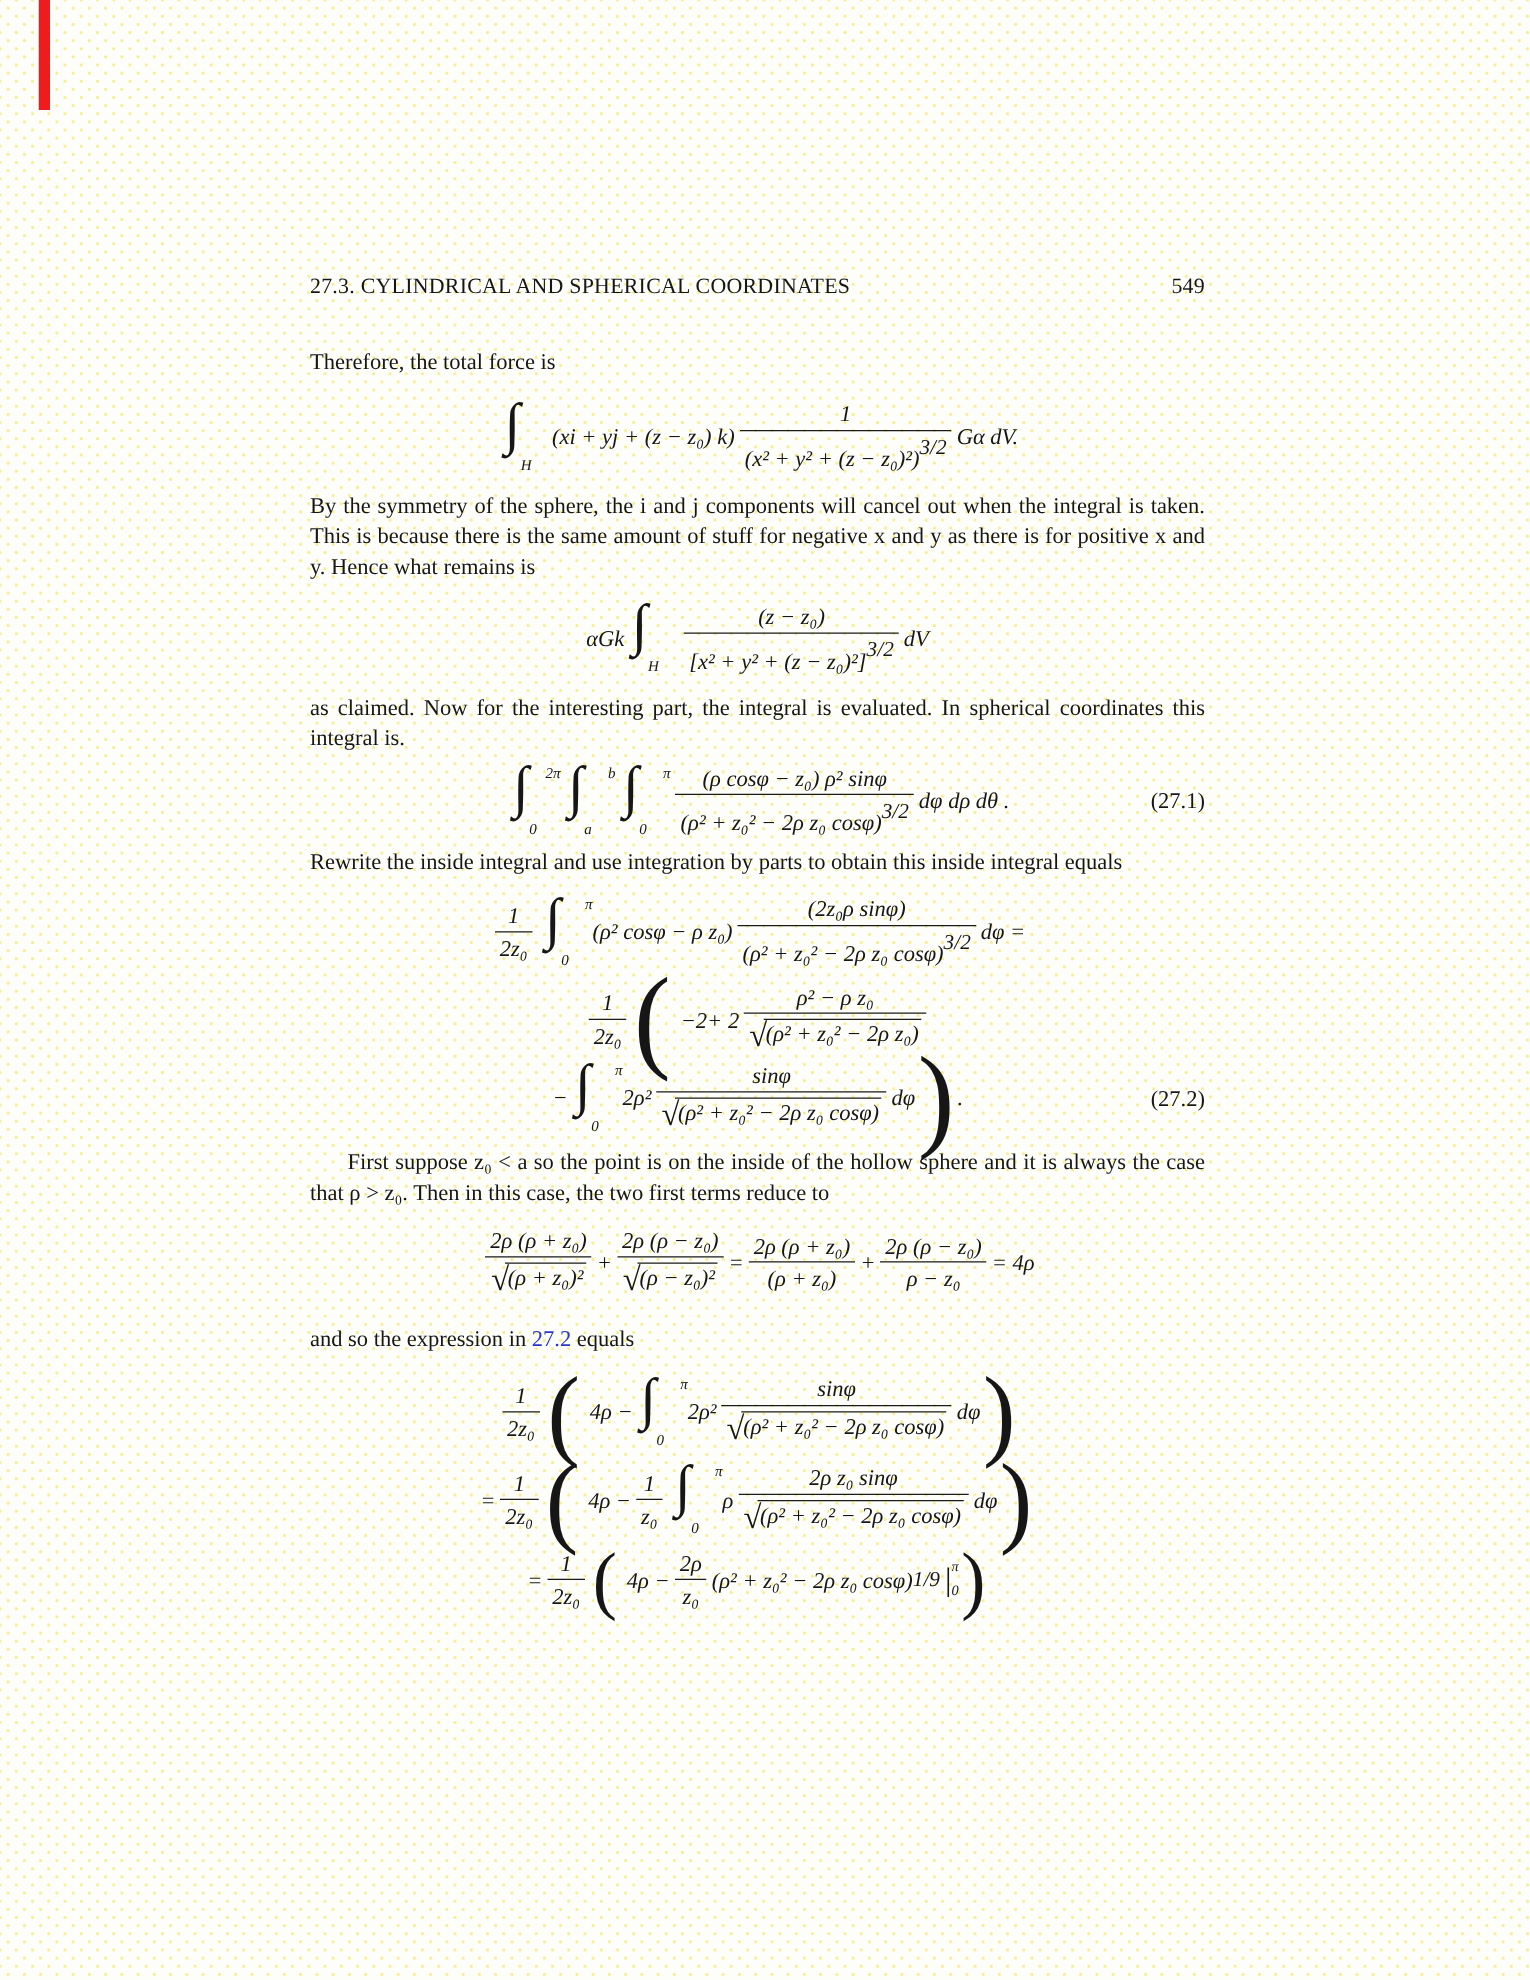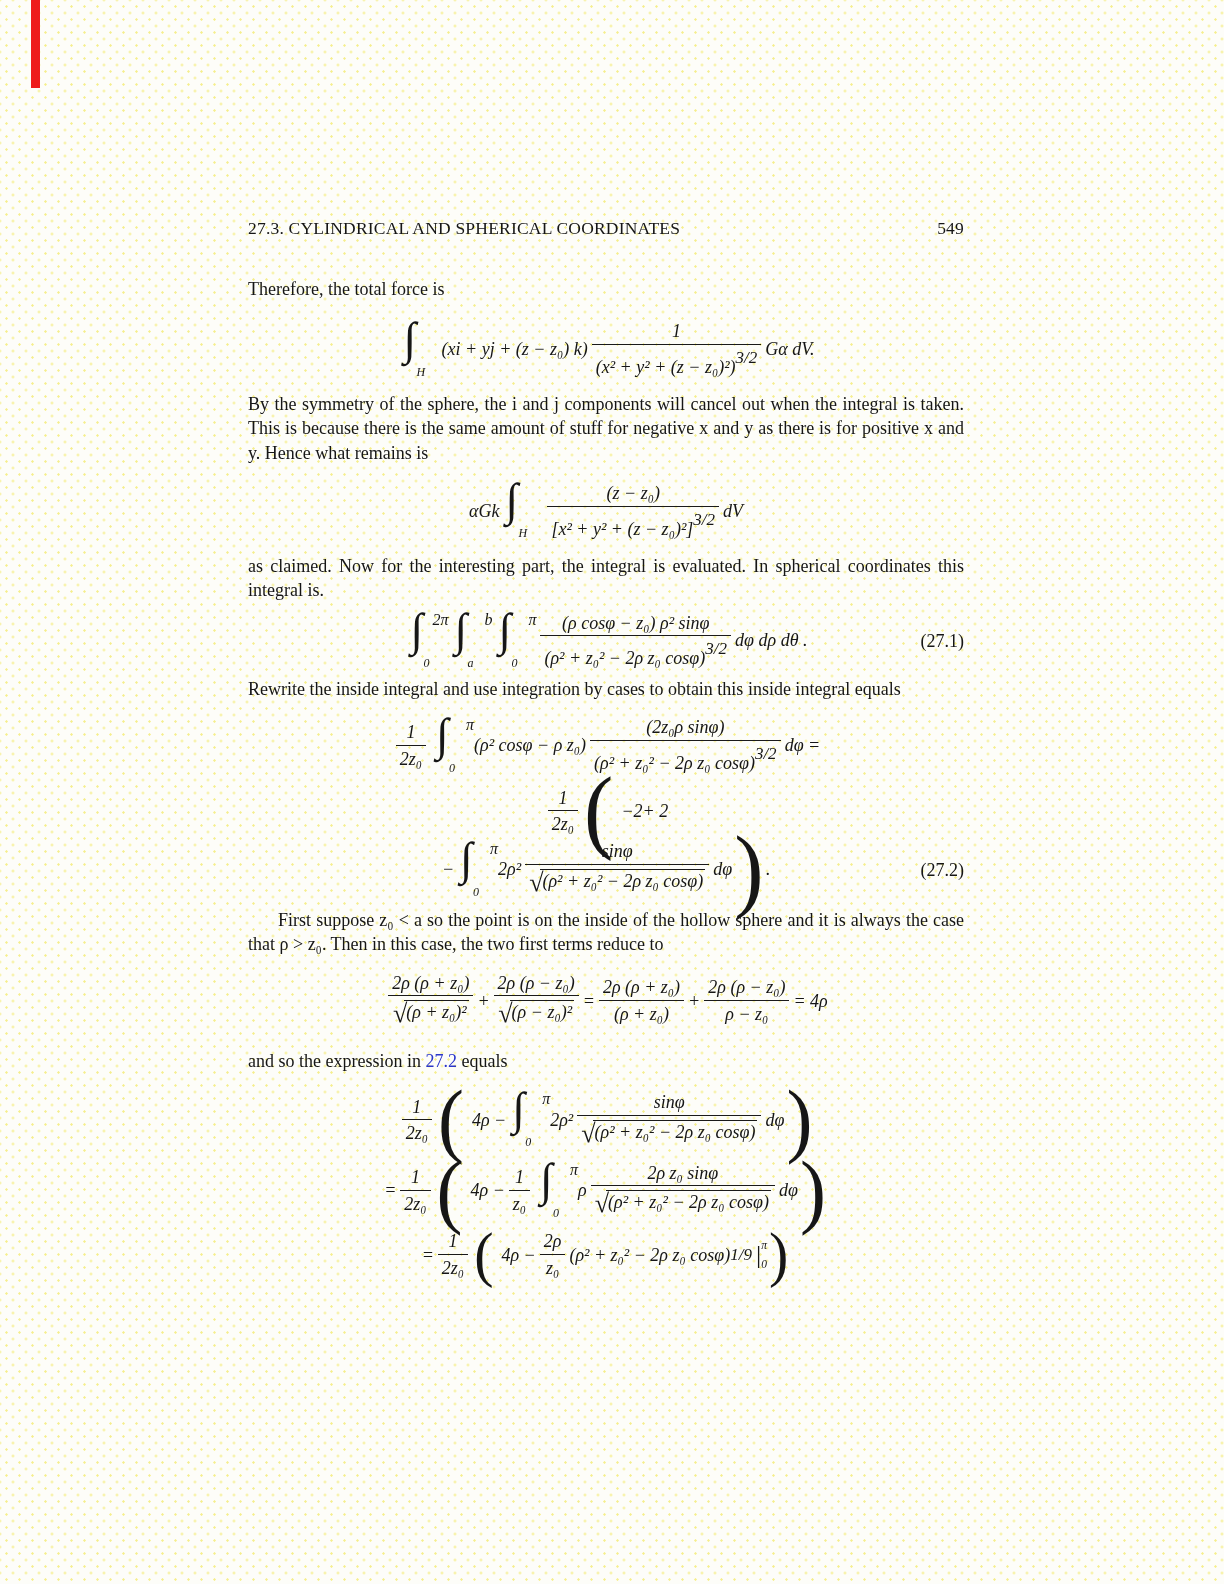--- a/index.html
+++ b/index.html
@@ -27,21 +27,21 @@
       font-size:18px;font-style:italic;}
   .eq .fn{font-style:normal;}
   .eqnum{position:absolute;right:0;top:50%;transform:translateY(-50%);
          font-style:normal;font-size:18px;}
   .frac{display:inline-block;vertical-align:middle;text-align:center;margin:0 4px;line-height:1.15;}
   .frac .num{display:block;padding:0 4px 2px;}
   .frac .den{display:block;border-top:1.4px solid #1a1a1a;padding:3px 4px 0;}
   .exp2{font-size:17px;vertical-align:10px;font-style:italic;}
   .iw{position:relative;display:inline-block;width:26px;height:56px;margin:0 12px 0 6px;vertical-align:middle;}
   .iw::before{content:"\222B";position:absolute;left:0;top:-8px;font-size:46px;line-height:1.1;font-style:normal;}
-  .iw .a{position:absolute;top:-2px;right:-12px;font-size:16px;}
+  .iw .a{position:absolute;top:-2px;right:-12px;font-size:12px;}
   .iw .b{position:absolute;bottom:-2px;left:13px;font-size:12px;font-style:italic;}
   .sqrt{display:inline-block;white-space:nowrap;}
   .sqrt::before{content:"\221A";font-size:1.45em;vertical-align:-4px;margin-right:-3px;}
   .sqrt .uv{border-top:1.4px solid #1a1a1a;display:inline-block;padding:1px 2px 0;}
   .bigp{font-size:78px;font-weight:300;line-height:0;display:inline-block;
         font-style:normal;transform:scaleY(1.05);margin:0 2px;}
   .bigp.xl{font-size:88px;}
   .evalwrap{display:inline-flex;align-items:center;margin-left:4px;}
   .evalbar{font-size:26px;font-style:normal;}
   .ssk{display:inline-flex;flex-direction:column;justify-content:space-between;
@@ -105,21 +105,21 @@
         <span class="b">0</span>
       </span>
       <span class="frac">
         <span class="num">(ρ cosφ − z₀) ρ² sinφ</span>
         <span class="den"><span>(ρ² + z₀² − 2ρ z₀ cosφ)</span><span class="exp2">3/2</span></span>
       </span>
       <span>dφ dρ dθ .</span>
       <span class="eqnum">(27.1)</span>
     </div>
 
-    <p class="mt6">Rewrite the inside integral and use integration by cases to obtain this inside integral equals</p>
+    <p class="mt6">Rewrite the inside integral and use integration by parts to obtain this inside integral equals</p>
 
     <div class="eq" style="margin:16px 0 10px;">
       <span class="frac">
         <span class="num">1</span>
         <span class="den">2z₀</span>
       </span>
       <span class="iw">
         <span class="a">π</span>
         <span class="b">0</span>
       </span>
@@ -133,20 +133,24 @@
 
     <div class="eq" style="margin:14px 0 0;">
       <span class="frac">
         <span class="num">1</span>
         <span class="den">2z₀</span>
       </span>
       <span class="bigp xl">(</span>
       <span class="sp"></span>
       <span>−2</span>
       <span>+ 2</span>
+      <span class="frac">
+        <span class="num">ρ² − ρ z₀</span>
+        <span class="den"><span class="sqrt"><span class="uv">(ρ² + z₀² − 2ρ z₀)</span></span></span>
+      </span>
     </div>
 
     <div class="eq" style="margin:6px 0 10px;">
       <span>−</span>
       <span class="iw">
         <span class="a">π</span>
         <span class="b">0</span>
       </span>
       <span>2ρ²</span>
       <span class="frac">

